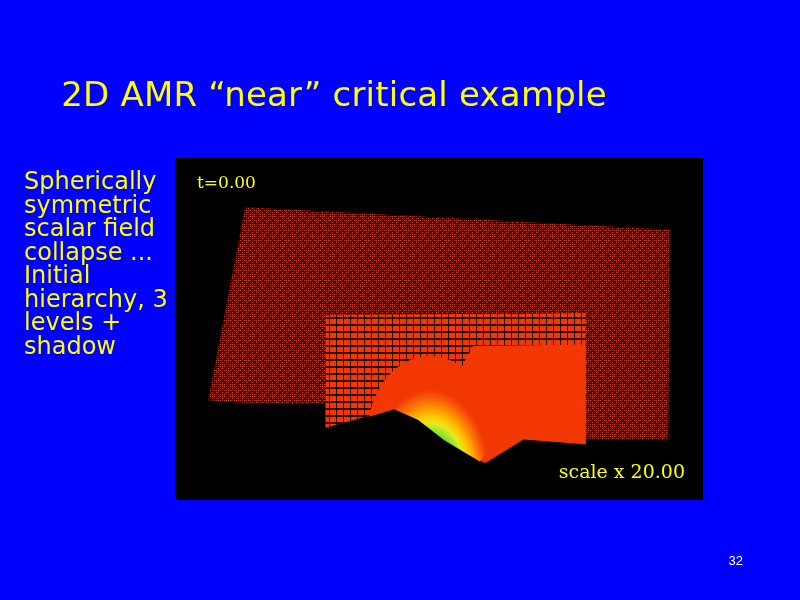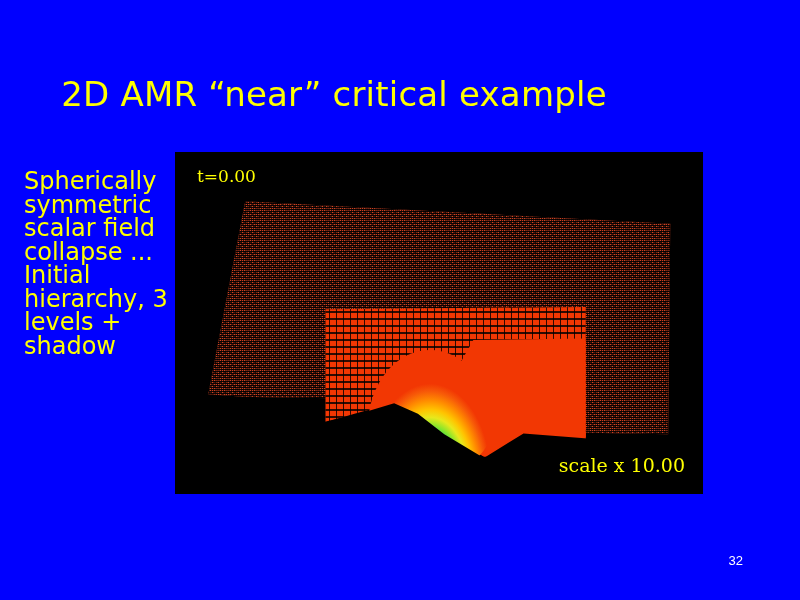--- a/index.html
+++ b/index.html
@@ -46,21 +46,21 @@
     font-family: "DejaVu Sans", sans-serif;
     font-size: 24px;
     line-height: 23.5px;
     white-space: pre-line;
   }
 
   
   #figure-panel {
     position: absolute;
     left: 175px;
-    top: 152px;
+    top: 158px;
     width: 528px;
     height: 342px;
     background: #000000;
     overflow: hidden;
   }
 
   .fig-label {
     position: absolute;
     color: #ffff00;
     font-family: "DejaVu Serif", serif;
@@ -208,18 +208,18 @@
     <div id="surface-wrap">
       <div id="coarse-sheet"></div>
       <div id="fine-block"></div>
       <div id="fine-block-solid"></div>
       <div id="peak"></div>
       <div id="hill-silhouette"></div>
     </div>
 
     <div class="fig-label" id="time-label">t=0.00</div>
 
-    <div class="fig-label" id="scale-label">scale x 10.00</div>
+    <div class="fig-label" id="scale-label">scale x 20.00</div>
   </div>
 
   <div id="page-number">32</div>
 
 </div>
 
 </body></html>

